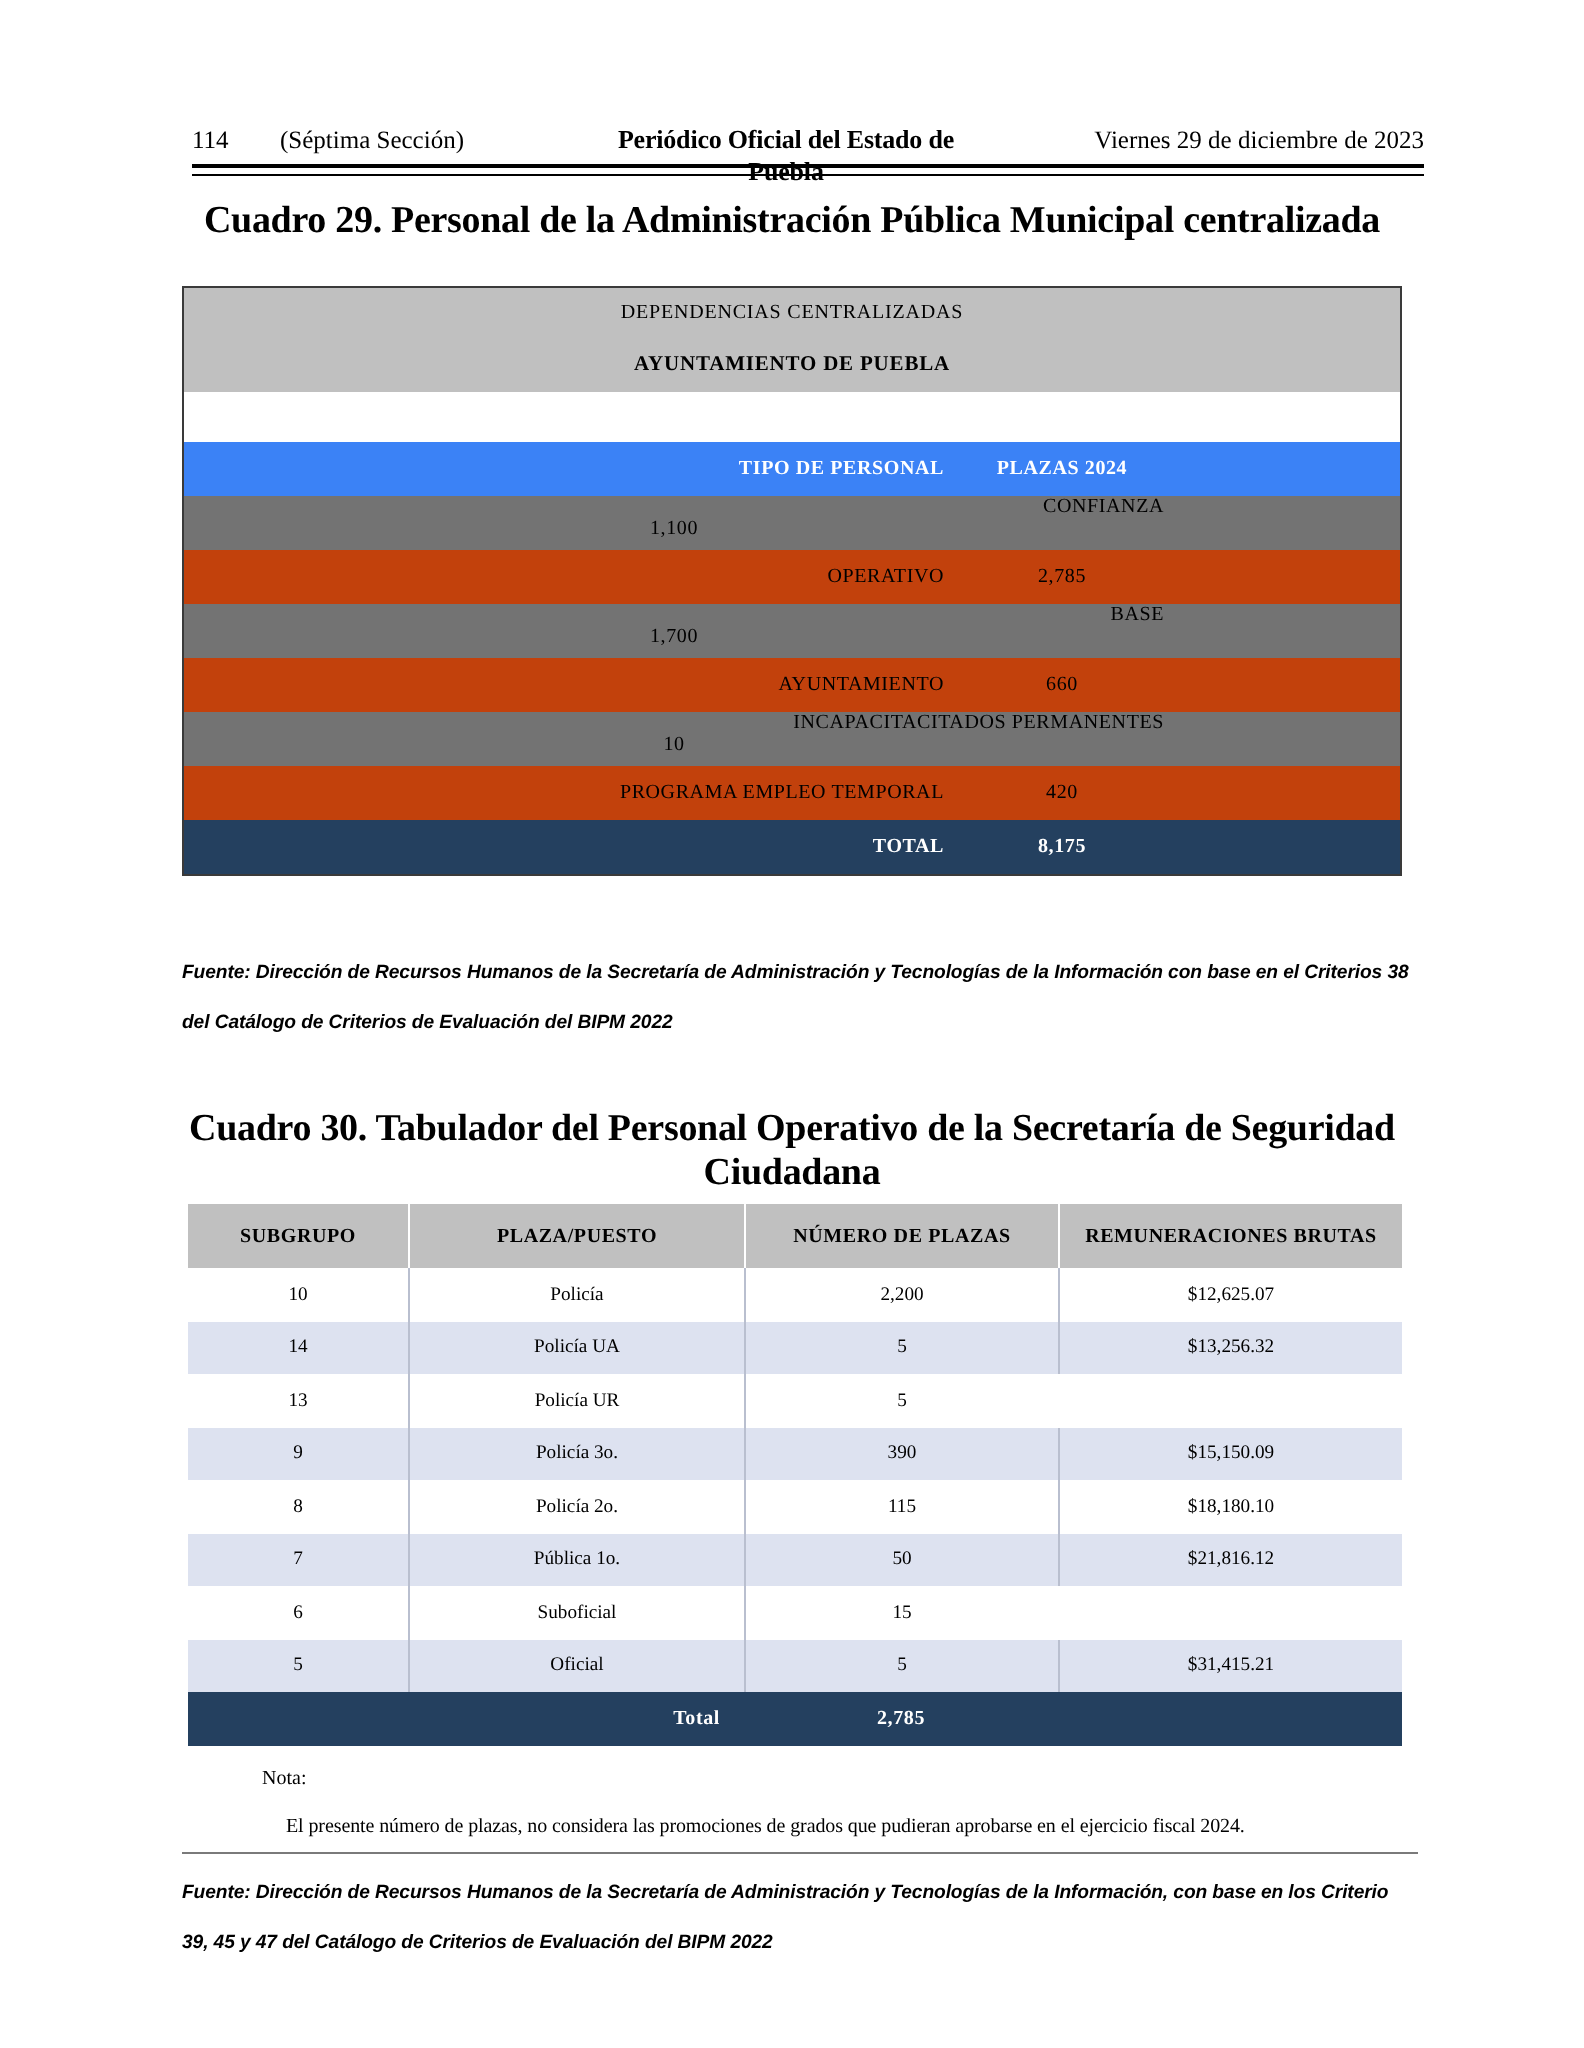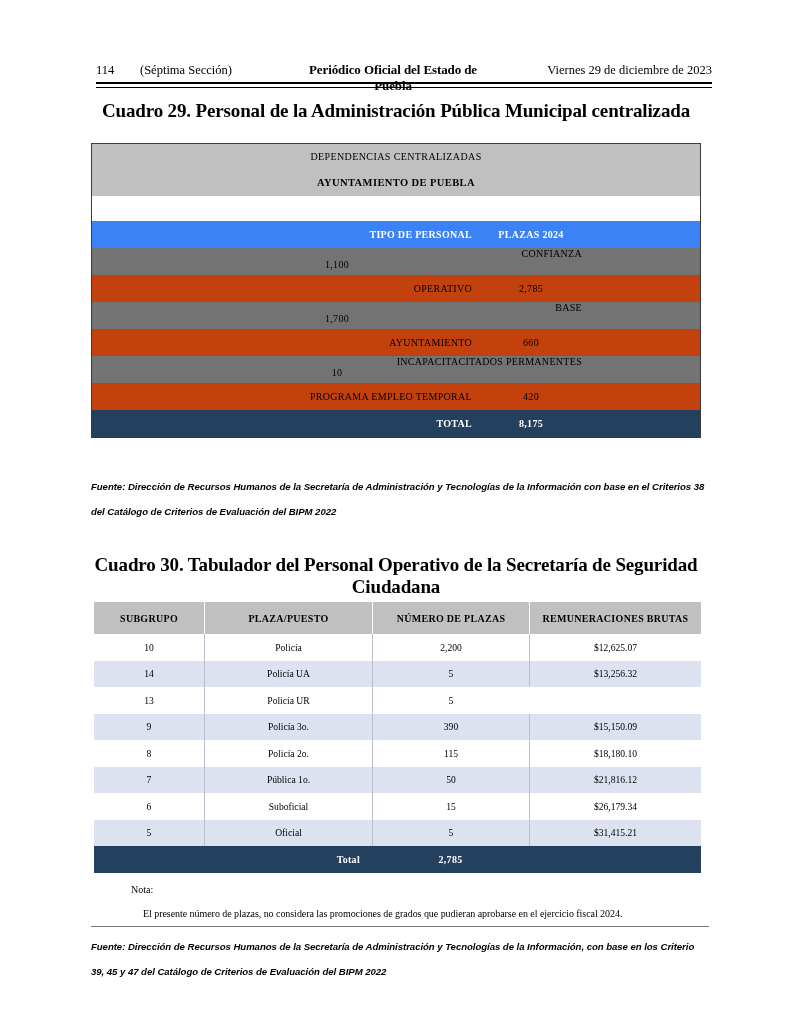--- a/index.html
+++ b/index.html
@@ -352,21 +352,20 @@
     <div class="t2-row alt">
       <span class="t2-cell t2-c1">7</span>
       <span class="t2-cell t2-c2">Pública 1o.</span>
       <span class="t2-cell t2-c3">50</span>
       <span class="t2-cell t2-c4">$21,816.12</span>
     </div>
     <div class="t2-row plain">
       <span class="t2-cell t2-c1">6</span>
       <span class="t2-cell t2-c2">Suboficial</span>
       <span class="t2-cell t2-c3">15</span>
-      <span class="t2-cell t2-c4">$26,179.34</span>
     </div>
     <div class="t2-row alt">
       <span class="t2-cell t2-c1">5</span>
       <span class="t2-cell t2-c2">Oficial</span>
       <span class="t2-cell t2-c3">5</span>
       <span class="t2-cell t2-c4">$31,415.21</span>
     </div>
 
     <div class="t2-total">
       <span class="t2-total-label">Total</span>

